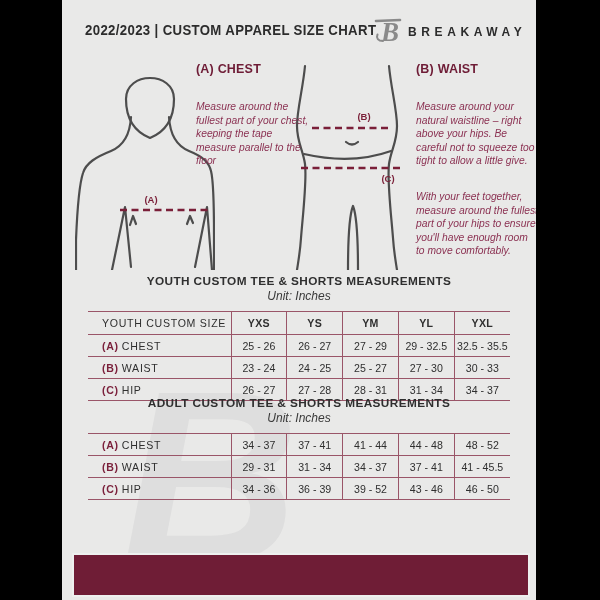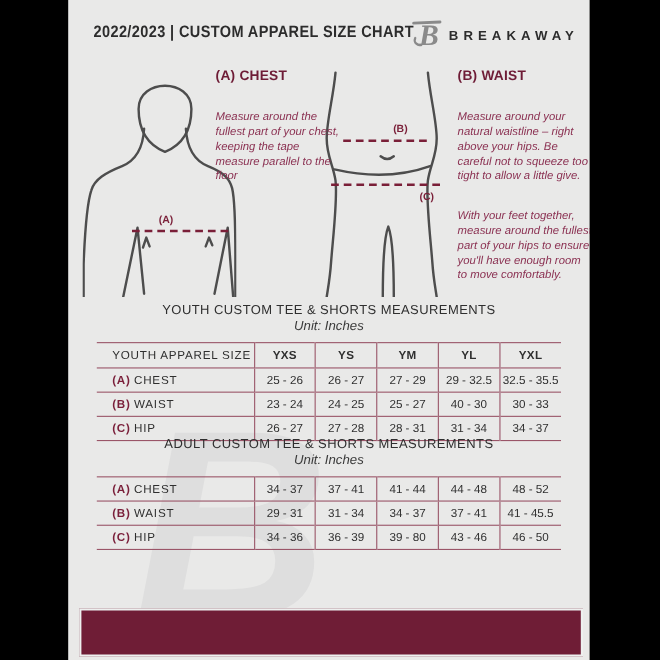--- a/index.html
+++ b/index.html
@@ -49,21 +49,21 @@
 
   .fig-torso { position: absolute; left: 13px; top: 55px; }
   .fig-lower { position: absolute; left: 226px; top: 58px; }
 
   .outline { fill: none; stroke: #4d4d4d; stroke-width: 2.2; stroke-linecap: round; stroke-linejoin: round; }
   .dashline { fill: none; stroke: #7a1f38; stroke-width: 2.4; stroke-dasharray: 7 4.5; }
   .diag-label { fill: #7a1f38; font-weight: bold; font-size: 9.5px; font-family: "Liberation Sans", sans-serif; }
 
   
   .tbl-block { position: absolute; left: 0; width: 474px; text-align: center; }
-  .tbl-title { font-size: 11.8px; font-weight: normal; color: #2f2f2f; letter-spacing: 0.4px; }
+  .tbl-title { font-size: 11.8px; font-weight: bold; color: #2f2f2f; letter-spacing: 0.4px; }
   .tbl-unit  { font-size: 12px; font-style: italic; color: #3a3a3a; margin-top: 1px; }
   .blk-youth { top: 274px; }
   .blk-adult { top: 396px; }
 
   table.size-table {
     margin: 8px 0 0 26px;
     width: 422px;
     border-collapse: collapse;
     table-layout: fixed;
     border-top: 1.5px solid #9a5568;
@@ -144,41 +144,41 @@
     <div class="m-sec sec-hips">
       <div class="m-text">With your feet together, measure around the fullest part of your hips to ensure you'll have enough room to move comfortably.</div>
     </div>
 
     <div class="tbl-block blk-youth">
       <div class="tbl-title">YOUTH CUSTOM TEE &amp; SHORTS MEASUREMENTS</div>
       <div class="tbl-unit">Unit: Inches</div>
       <table class="size-table">
         <tbody>
             <tr>
-          <th class="firstcol">YOUTH APPAREL SIZE</th>
+          <th class="firstcol">YOUTH CUSTOM SIZE</th>
           <th>YXS</th>
           <th>YS</th>
           <th>YM</th>
           <th>YL</th>
           <th>YXL</th>
         </tr>
         <tr>
           <td class="firstcol"><span class="pfx">(A)</span><span>CHEST</span></td>
           <td>25 - 26</td>
           <td>26 - 27</td>
           <td>27 - 29</td>
           <td>29 - 32.5</td>
           <td>32.5 - 35.5</td>
         </tr>
         <tr>
           <td class="firstcol"><span class="pfx">(B)</span><span>WAIST</span></td>
           <td>23 - 24</td>
           <td>24 - 25</td>
           <td>25 - 27</td>
-          <td>40 - 30</td>
+          <td>27 - 30</td>
           <td>30 - 33</td>
         </tr>
         <tr>
           <td class="firstcol"><span class="pfx">(C)</span><span>HIP</span></td>
           <td>26 - 27</td>
           <td>27 - 28</td>
           <td>28 - 31</td>
           <td>31 - 34</td>
           <td>34 - 37</td>
         </tr>
@@ -204,21 +204,21 @@
           <td>29 - 31</td>
           <td>31 - 34</td>
           <td>34 - 37</td>
           <td>37 - 41</td>
           <td>41 - 45.5</td>
         </tr>
         <tr>
           <td class="firstcol"><span class="pfx">(C)</span><span>HIP</span></td>
           <td>34 - 36</td>
           <td>36 - 39</td>
-          <td>39 - 80</td>
+          <td>39 - 52</td>
           <td>43 - 46</td>
           <td>46 - 50</td>
         </tr>
       </tbody>
         </table>
     </div>
 
     <div class="footer-bar"></div>
 
   </div>

